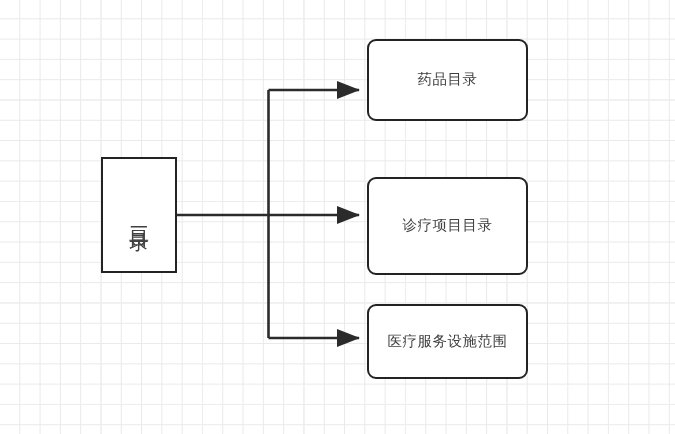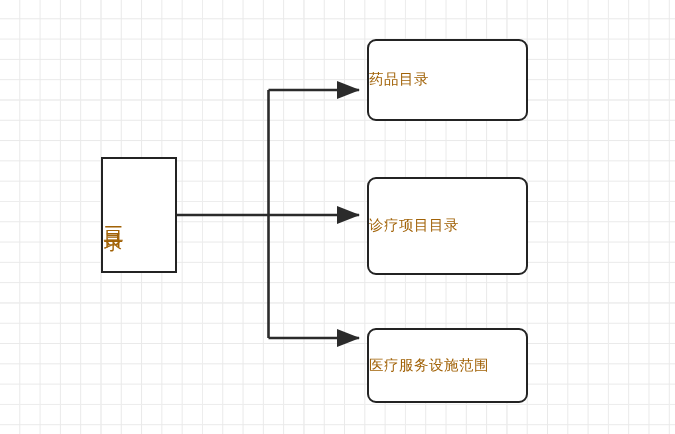--- a/index.html
+++ b/index.html
@@ -34,21 +34,22 @@
     background-position: -1px -2px;
     pointer-events: none;
   }
   .node {
     position: absolute;
     box-sizing: border-box;
     background: #ffffff;
     border: 2px solid #232323;
     display: flex;
     align-items: center;
-    color: #a16207;
+    justify-content: center;
+    color: #404040;
   }
   .node.rounded {
     border-radius: 9px;
   }
   .node-label {
     font-size: 14.5px;
     line-height: 1.35;
     letter-spacing: 0.5px;
     white-space: nowrap;
   }
@@ -75,21 +76,20 @@
     left: 367px;
     top: 177px;
     width: 161px;
     height: 98px;
   }
   #box-facility {
     left: 367px;
     top: 304px;
     width: 161px;
     height: 75px;
-    margin-top: 24px;
   }
   #edges {
     position: absolute;
     left: 0; top: 0;
     width: 675px;
     height: 434px;
     overflow: visible;
     pointer-events: none;
   }
 </style>

